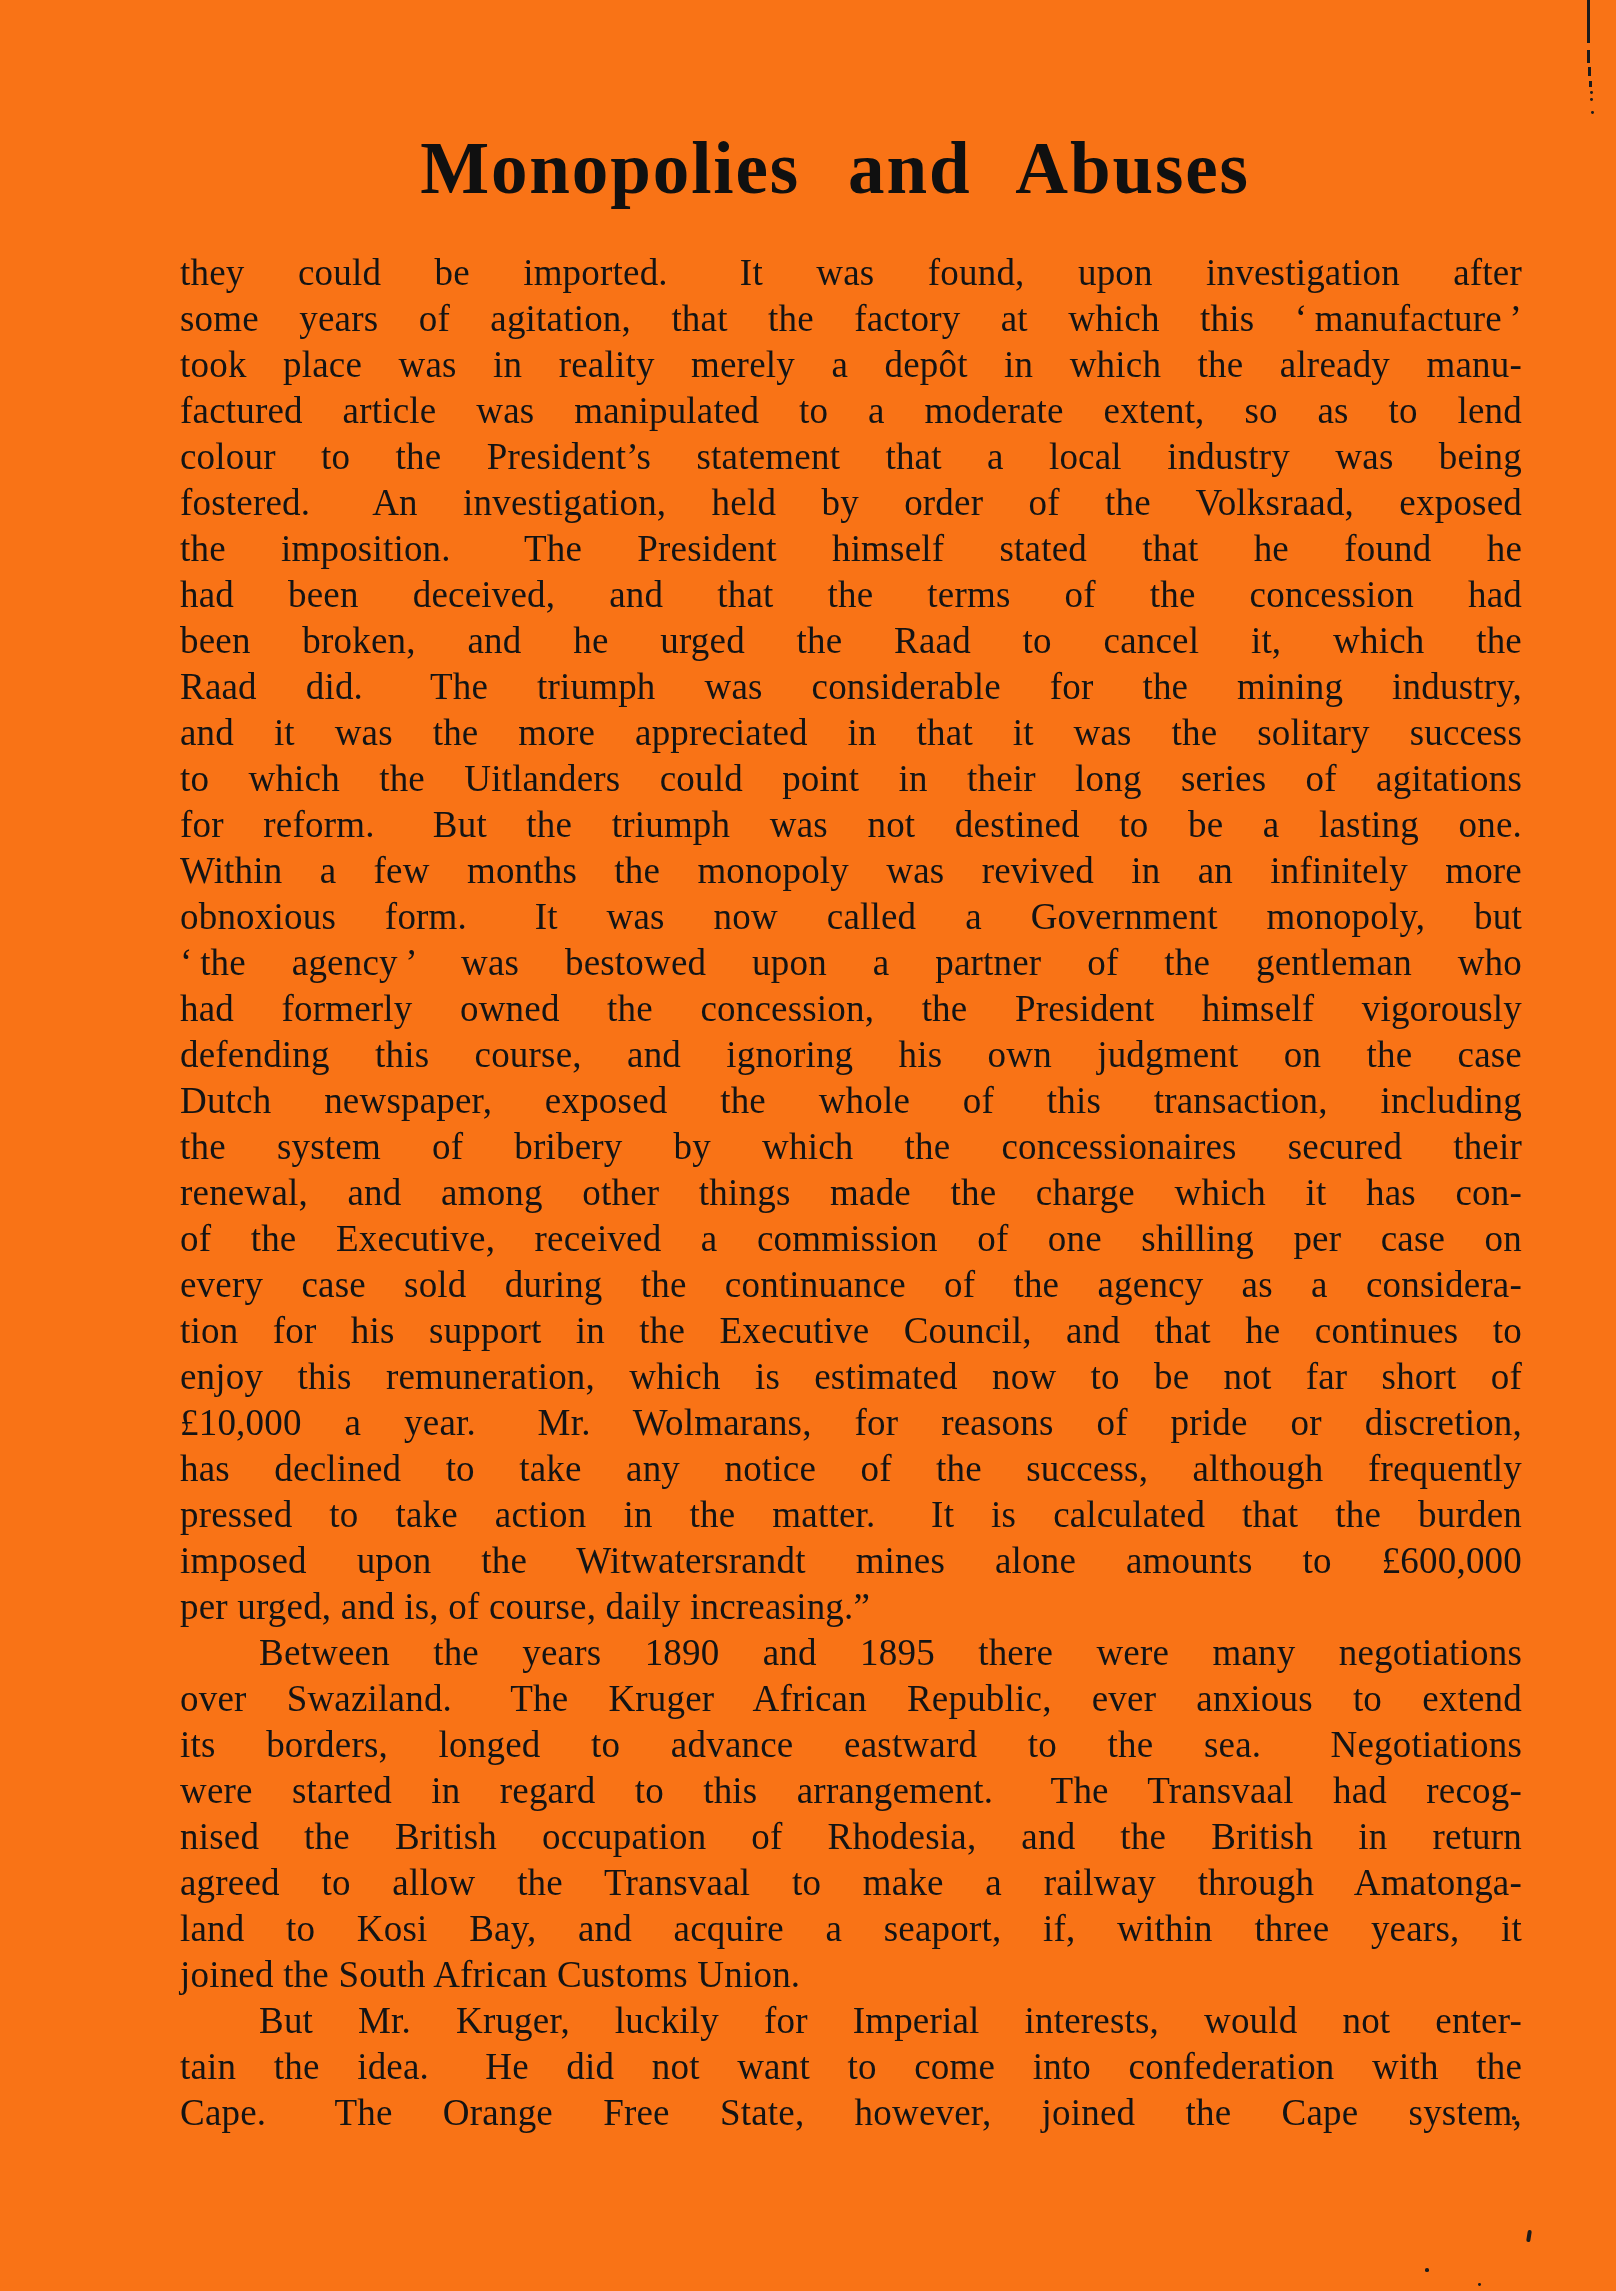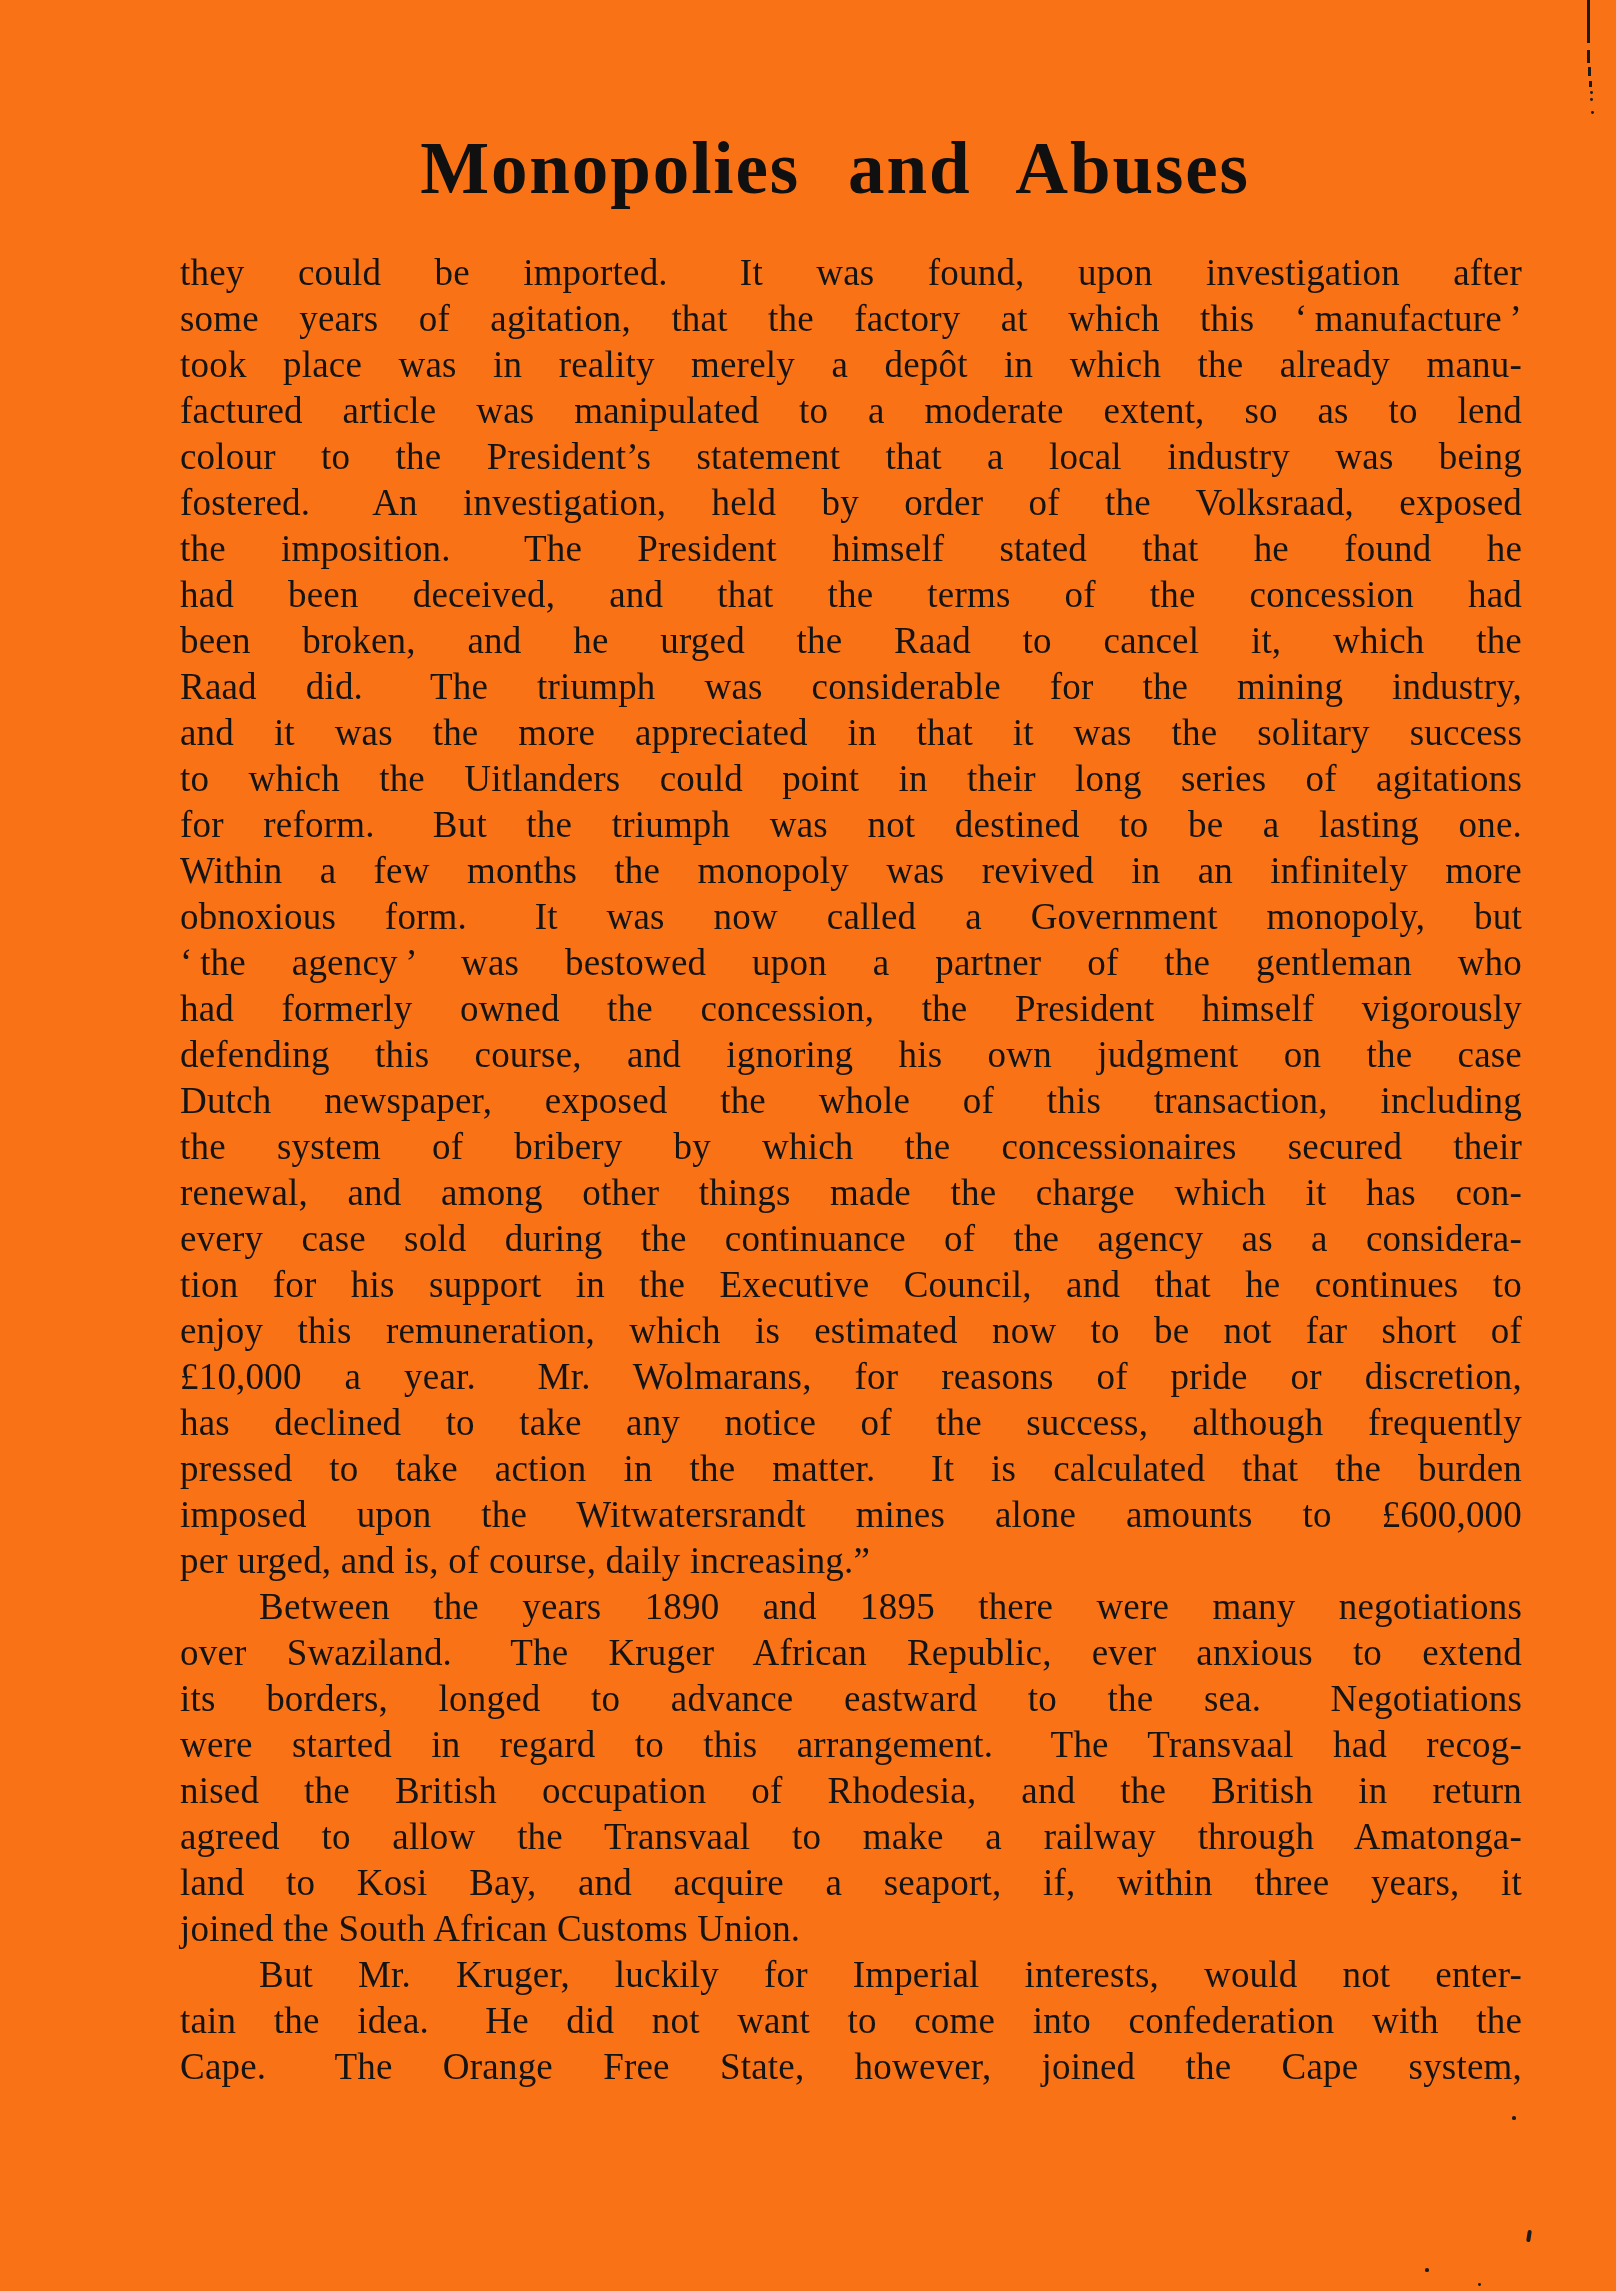--- a/index.html
+++ b/index.html
@@ -98,20 +98,21 @@
       <div class="line"><span>to which the Uitlanders could point in their long series of agitations</span></div>
       <div class="line"><span>for reform.  But the triumph was not destined to be a lasting one.</span></div>
       <div class="line"><span>Within a few months the monopoly was revived in an infinitely more</span></div>
       <div class="line"><span>obnoxious form.  It was now called a Government monopoly, but</span></div>
       <div class="line"><span>‘ the agency ’ was bestowed upon a partner of the gentleman who</span></div>
       <div class="line"><span>had formerly owned the concession, the President himself vigorously</span></div>
       <div class="line"><span>defending this course, and ignoring his own judgment on the case</span></div>
       <div class="line"><span>Dutch newspaper, exposed the whole of this transaction, including</span></div>
       <div class="line"><span>the system of bribery by which the concessionaires secured their</span></div>
       <div class="line"><span>renewal, and among other things made the charge which it has con-</span></div>
+      <div class="line"><span>of the Executive, received a commission of one shilling per case on</span></div>
       <div class="line"><span>every case sold during the continuance of the agency as a considera-</span></div>
       <div class="line"><span>tion for his support in the Executive Council, and that he continues to</span></div>
       <div class="line"><span>enjoy this remuneration, which is estimated now to be not far short of</span></div>
       <div class="line"><span>£10,000 a year.  Mr. Wolmarans, for reasons of pride or discretion,</span></div>
       <div class="line"><span>has declined to take any notice of the success, although frequently</span></div>
       <div class="line"><span>pressed to take action in the matter.  It is calculated that the burden</span></div>
       <div class="line"><span>imposed upon the Witwatersrandt mines alone amounts to £600,000</span></div>
       <div class="line end"><span>per urged, and is, of course, daily increasing.”</span></div>
       <div class="line indent"><span>Between the years 1890 and 1895 there were many negotiations</span></div>
       <div class="line"><span>over Swaziland.  The Kruger African Republic, ever anxious to extend</span></div>

